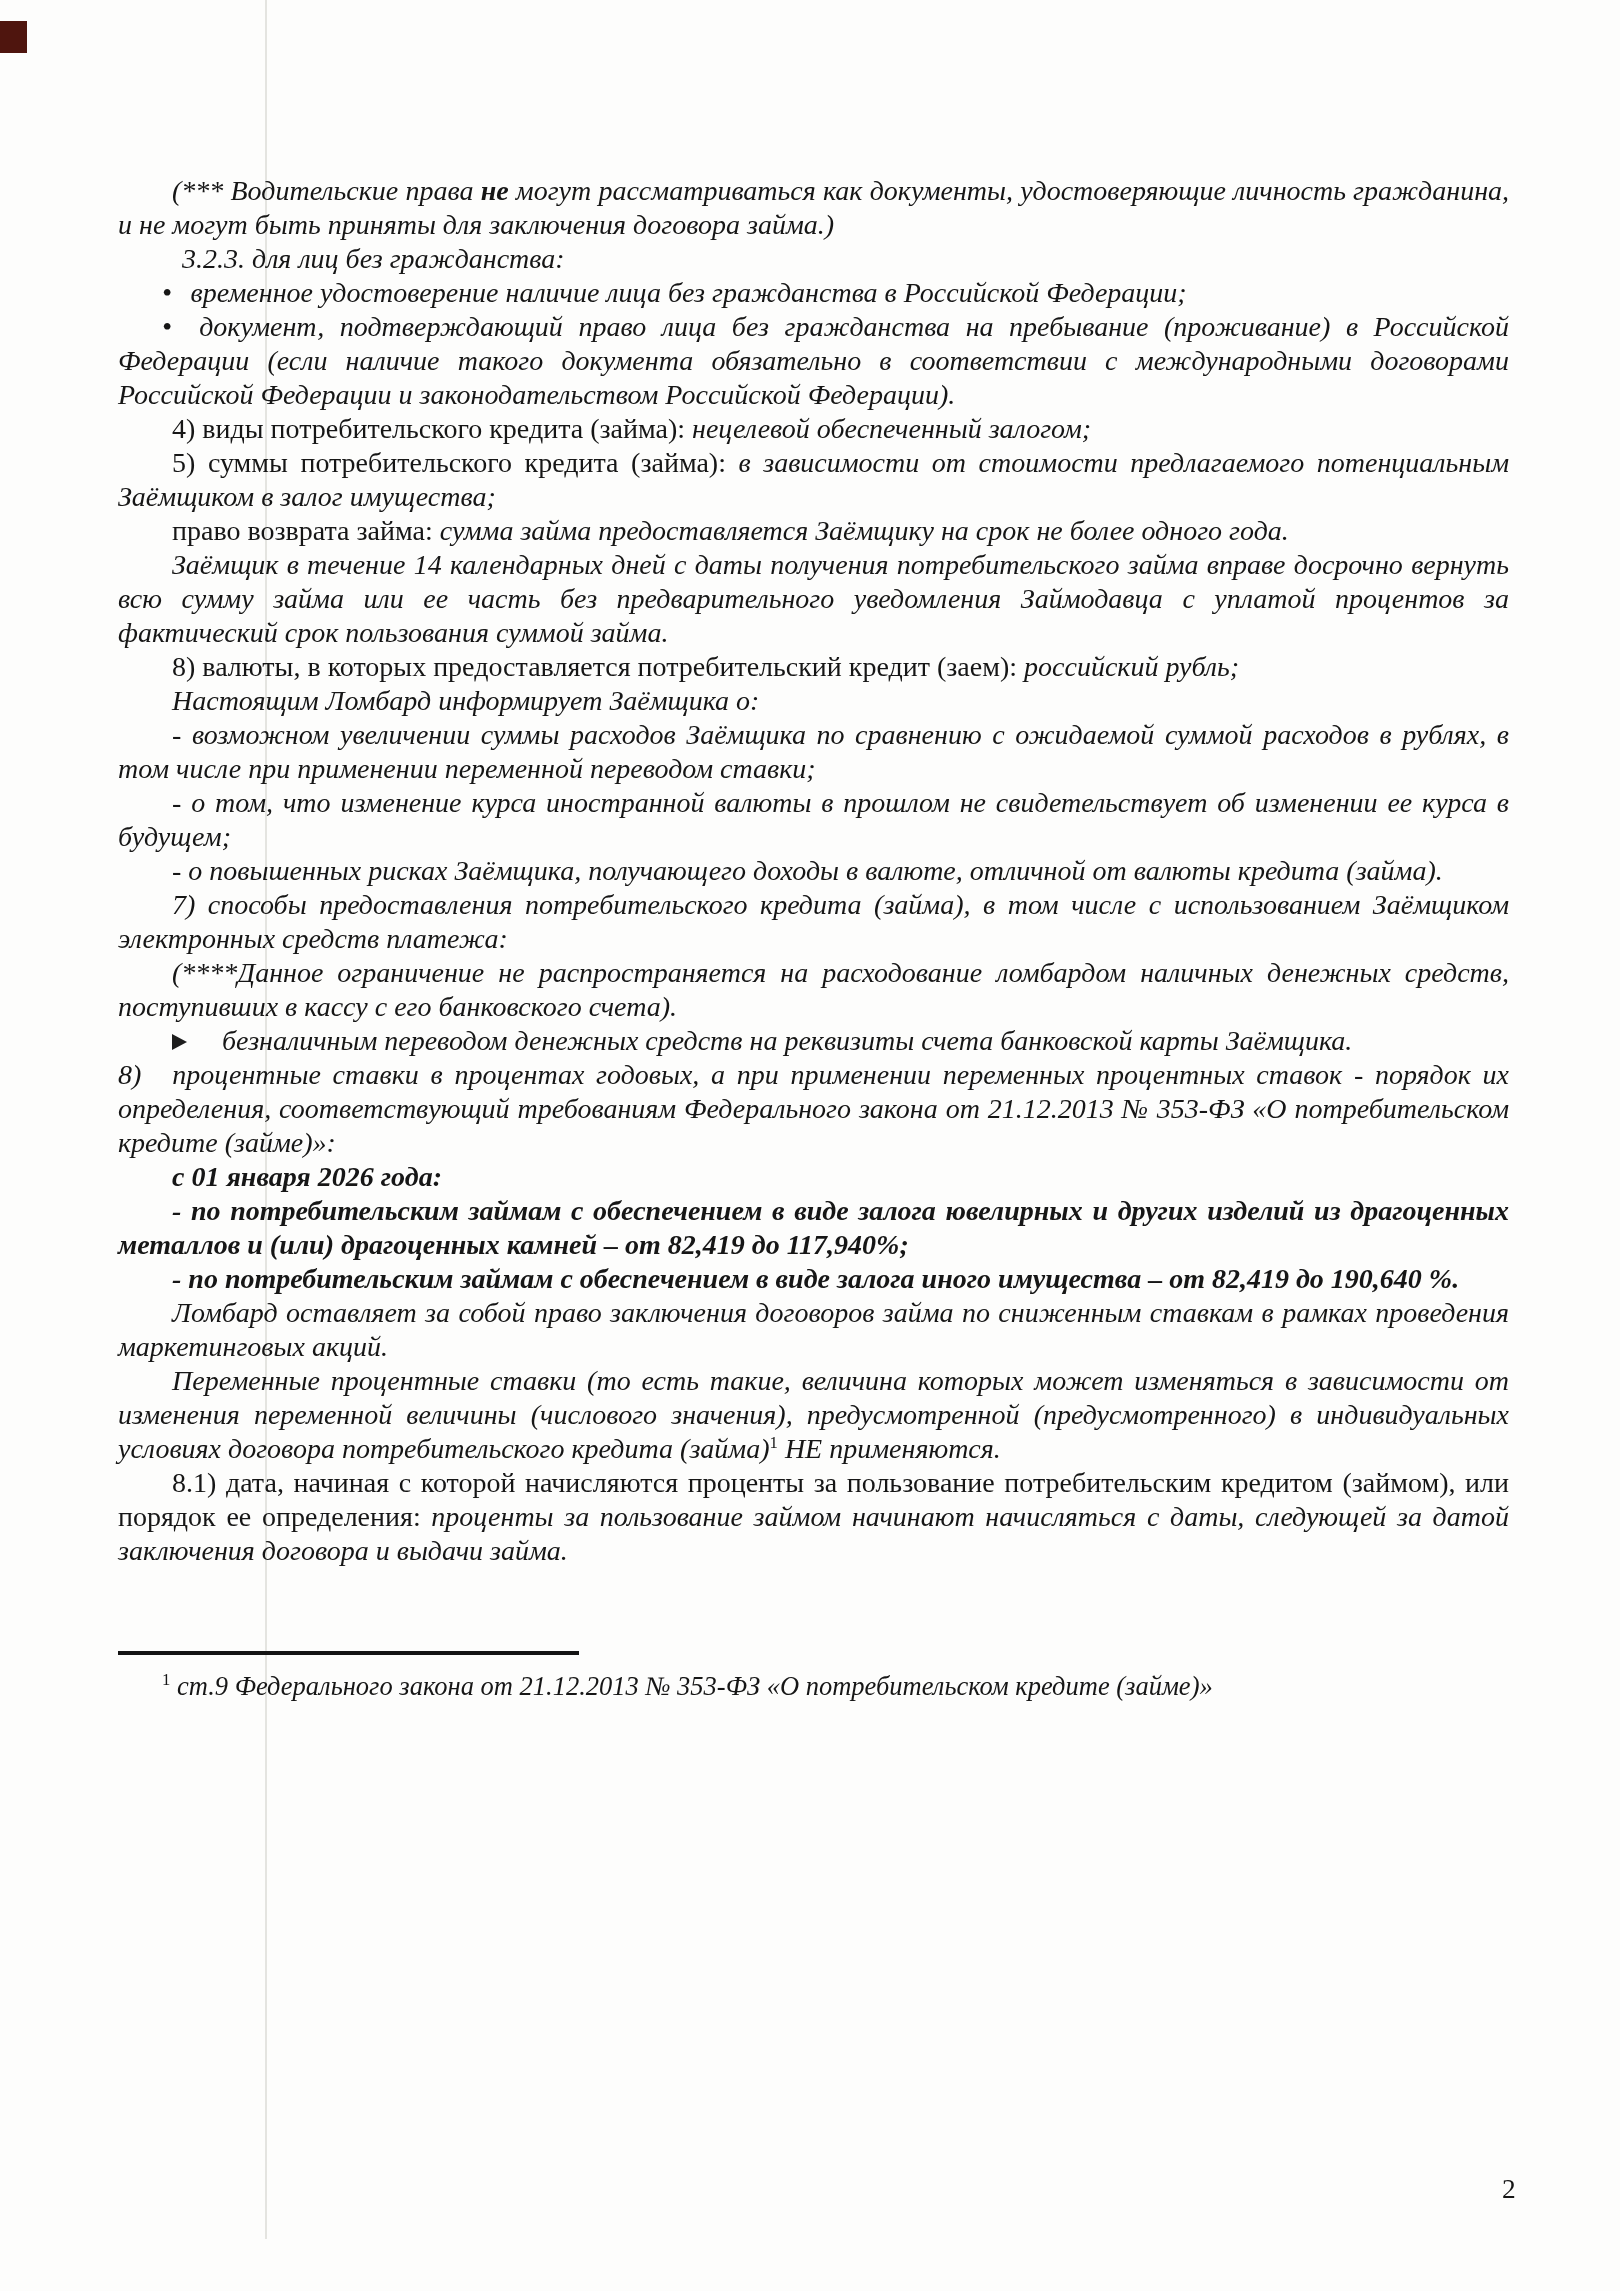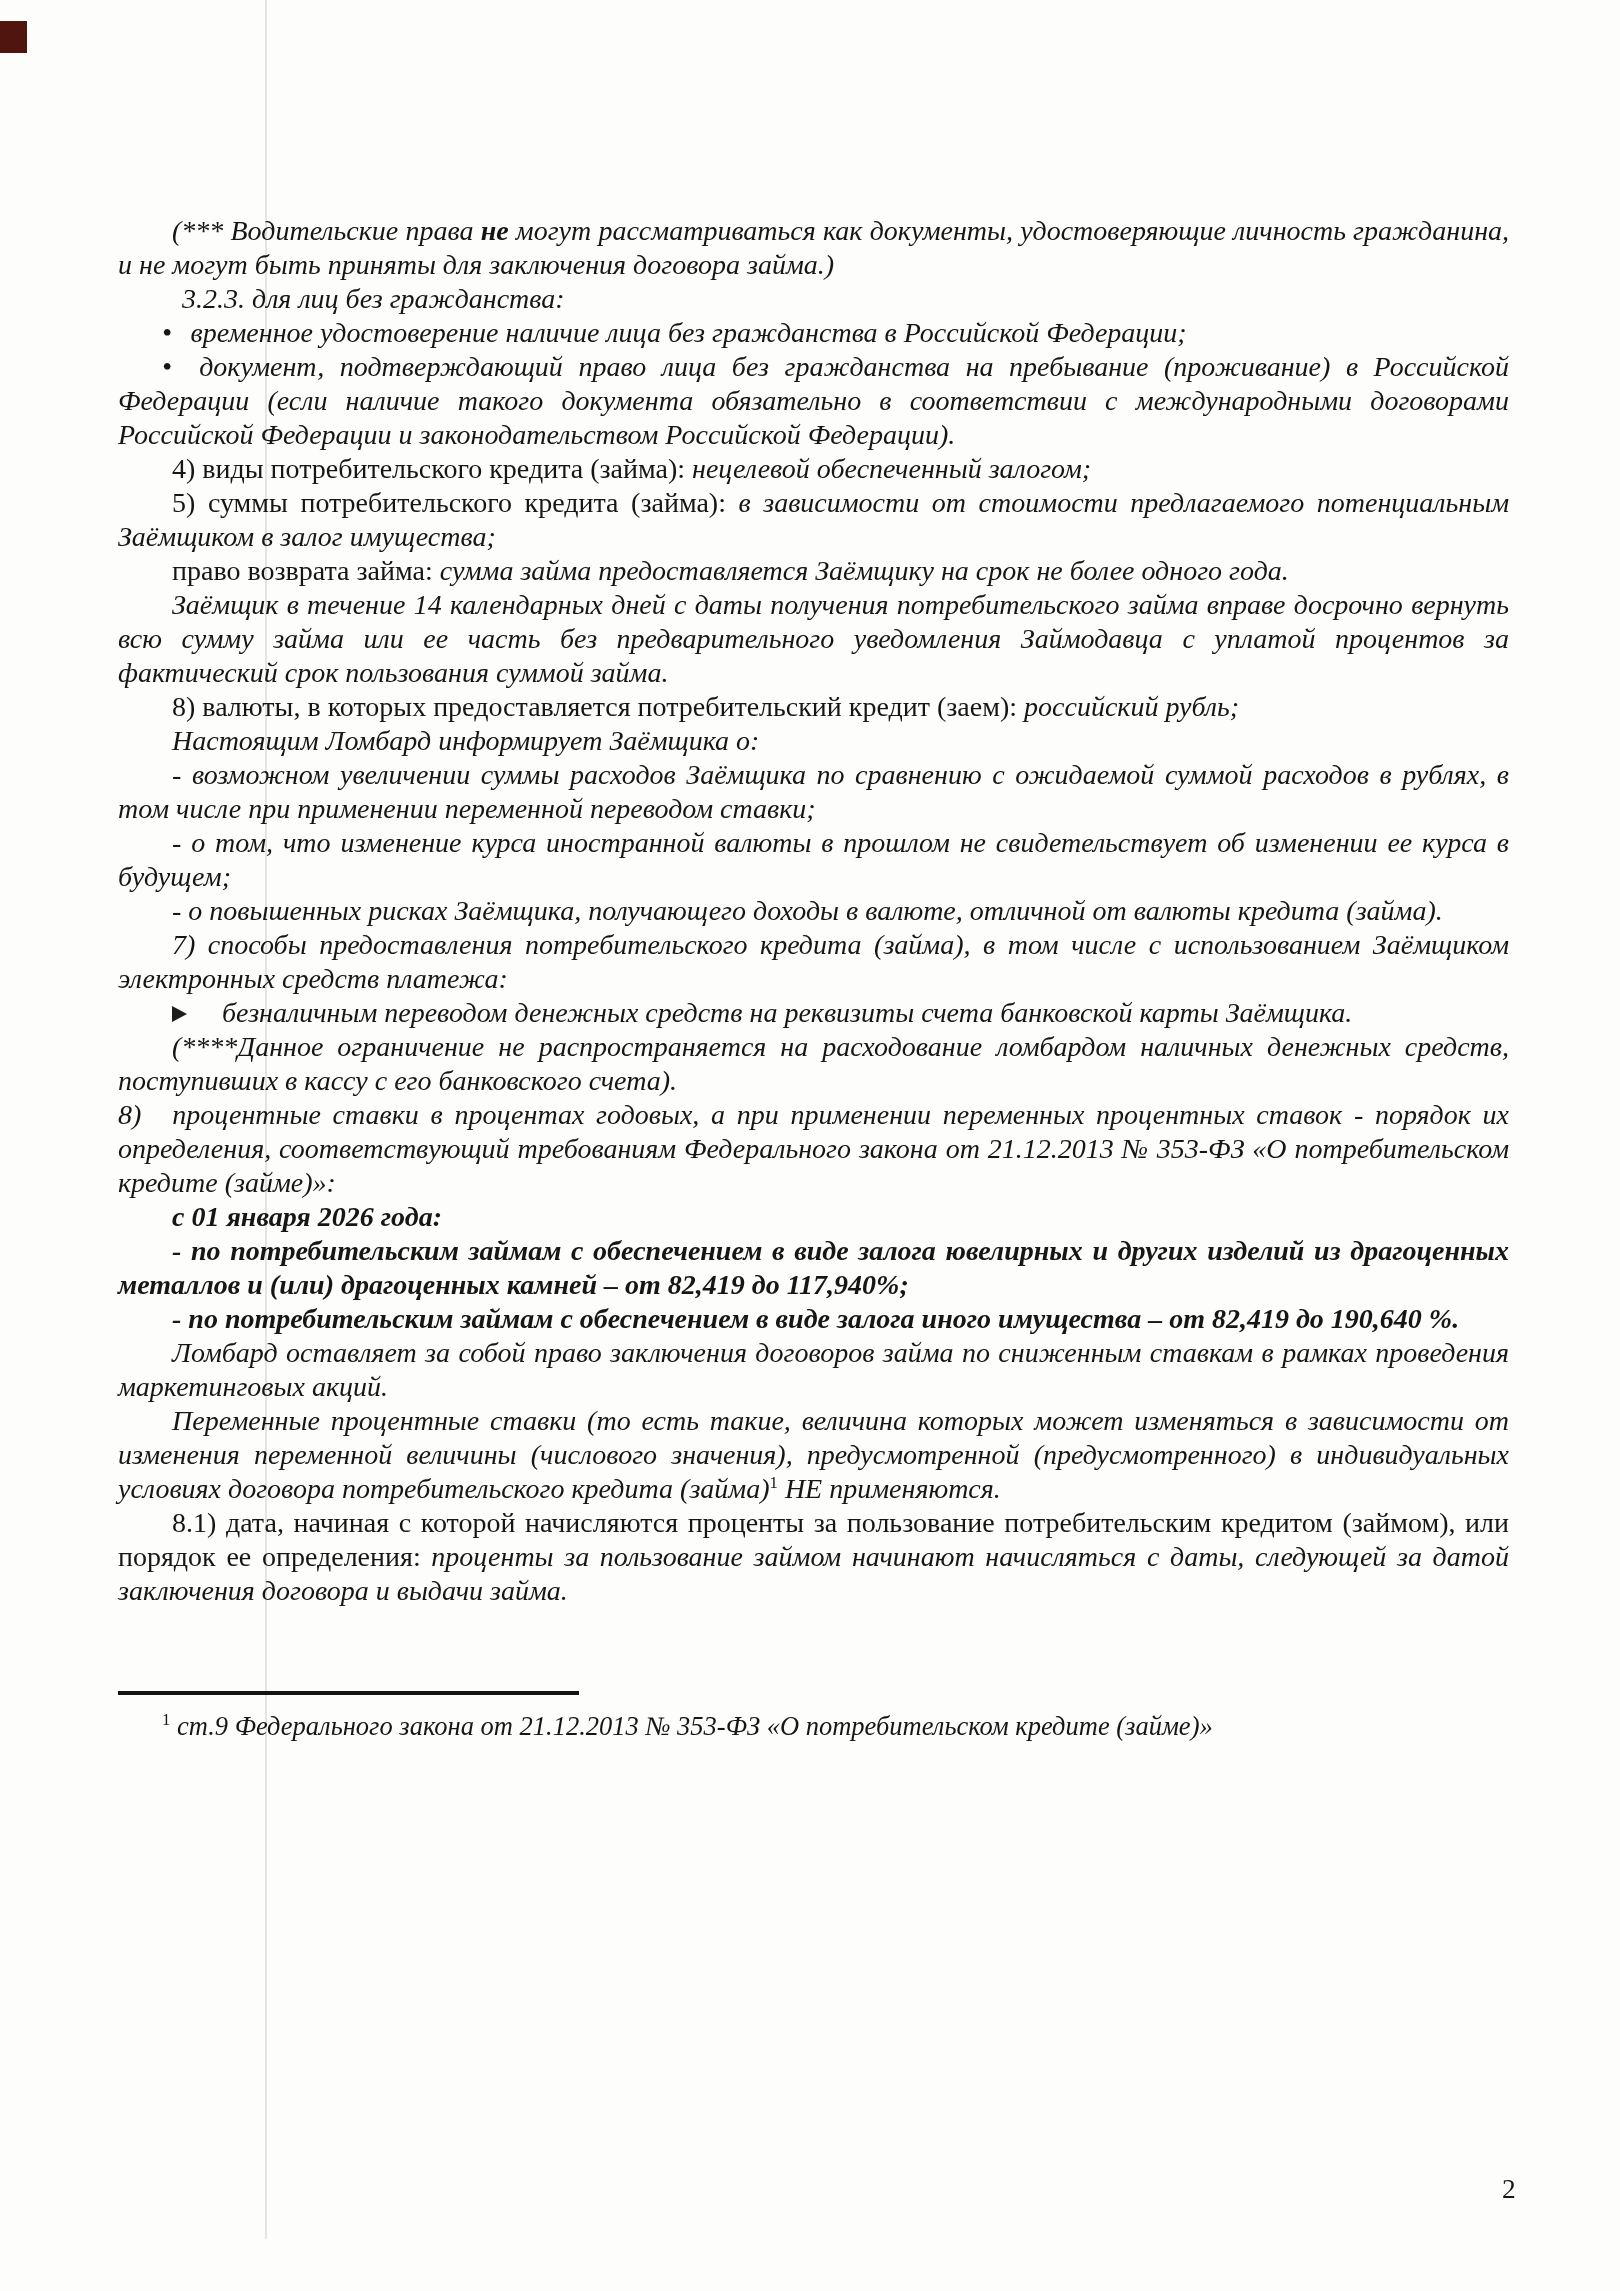--- a/index.html
+++ b/index.html
@@ -3,21 +3,21 @@
 <meta charset="utf-8">
 <style>
   html,body { margin:0; padding:0; background:#e8e8e8; }
   .page {
     position:relative; width:1620px; height:2292px;
     background:#fdfdfc; overflow:hidden; margin:0 auto;
     font-family:"Liberation Serif", serif; color:#161616;
   }
   .fold-line { position:absolute; left:265px; top:0; width:2px; height:2239px; background:#e4e4e0; }
   .corner-mark { position:absolute; left:0; top:20.6px; width:26.5px; height:32px; background:#4f150e; }
-  .content { position:absolute; left:0; top:0; width:1620px; box-sizing:border-box; padding:174px 111px 0 118px;margin-top:40px; }
+  .content { position:absolute; left:0; top:0; width:1620px; box-sizing:border-box; padding:174px 111px 0 118px; }
   p.line { margin:0; font-size:28px; line-height:34px; text-align:justify; font-style:italic; }
   .roman { font-style:normal; }
   .b { font-weight:700; }
   .mt { margin-top:34px; }
   .ind55 { text-indent:54px; }
   .ind65 { text-indent:64px; }
   .ind45 { text-indent:44px; }
   .bullet-dot { margin-right:11.8px; }
   .num8 { margin-right:31px; }
   .arrow-icon {
@@ -89,24 +89,24 @@
       <span>- о том, что изменение курса иностранной валюты в прошлом не свидетельствует об изменении ее курса в будущем;</span>
     </p>
     <p class="line ind55">
       <span>- о повышенных рисках Заёмщика, получающего доходы в валюте, отличной от валюты кредита (займа).</span>
     </p>
 
     <p class="line ind55 mt roman">
       <span>7) способы предоставления потребительского кредита (займа), в том числе с использованием Заёмщиком электронных средств платежа:</span>
     </p>
     <p class="line ind55">
-      <span class="arrow-icon"></span><span>безналичным переводом денежных средств на реквизиты счета банковской карты Заёмщика.</span>
+      <span>(****Данное ограничение не распространяется на расходование ломбардом наличных денежных средств, поступивших в кассу с его банковского счета).</span>
     </p>
     <p class="line ind55">
-      <span>(****Данное ограничение не распространяется на расходование ломбардом наличных денежных средств, поступивших в кассу с его банковского счета).</span>
+      <span class="arrow-icon"></span><span>безналичным переводом денежных средств на реквизиты счета банковской карты Заёмщика.</span>
     </p>
 
     <p class="line mt roman">
       <span class="num8">8)</span><span>процентные ставки в процентах годовых, а при применении переменных процентных ставок - порядок их определения, соответствующий требованиям Федерального закона от 21.12.2013 № 353-ФЗ «О потребительском кредите (займе)»:</span>
     </p>
 
     <p class="line ind55 mt b">
       <span>с 01 января 2026 года:</span>
     </p>
     <p class="line ind55 b">

